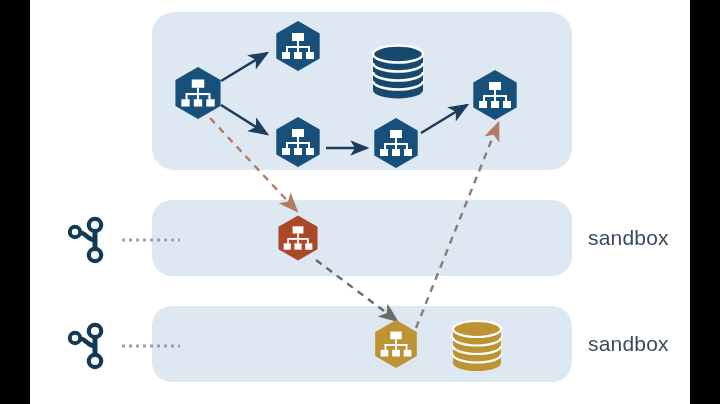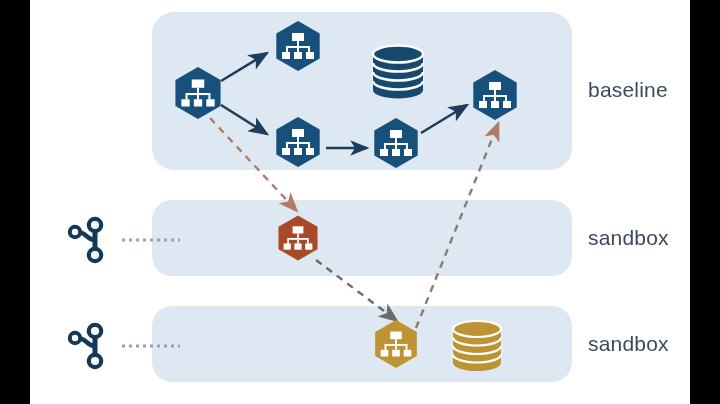--- a/index.html
+++ b/index.html
@@ -210,18 +210,17 @@
         <rect x="-12" y="0" width="24" height="2" fill="#ffffff"></rect>
         <rect x="-12" y="2" width="2" height="4" fill="#ffffff"></rect>
         <rect x="-1" y="2" width="2" height="4" fill="#ffffff"></rect>
         <rect x="10" y="2" width="2" height="4" fill="#ffffff"></rect>
         <rect x="-16" y="6" width="8" height="7" fill="#ffffff"></rect>
         <rect x="-4" y="6" width="8" height="7" fill="#ffffff"></rect>
         <rect x="8" y="6" width="8" height="7" fill="#ffffff"></rect>
       </g>
     </svg>
 
-    <div class="row-label" style="left:558px; top:78px;">baseline</div>
     <div class="row-label" style="left:558px; top:226px;">sandbox</div>
     <div class="row-label" style="left:558px; top:332px;">sandbox</div>
 
   </div>
 </div>
 
 </body></html>

